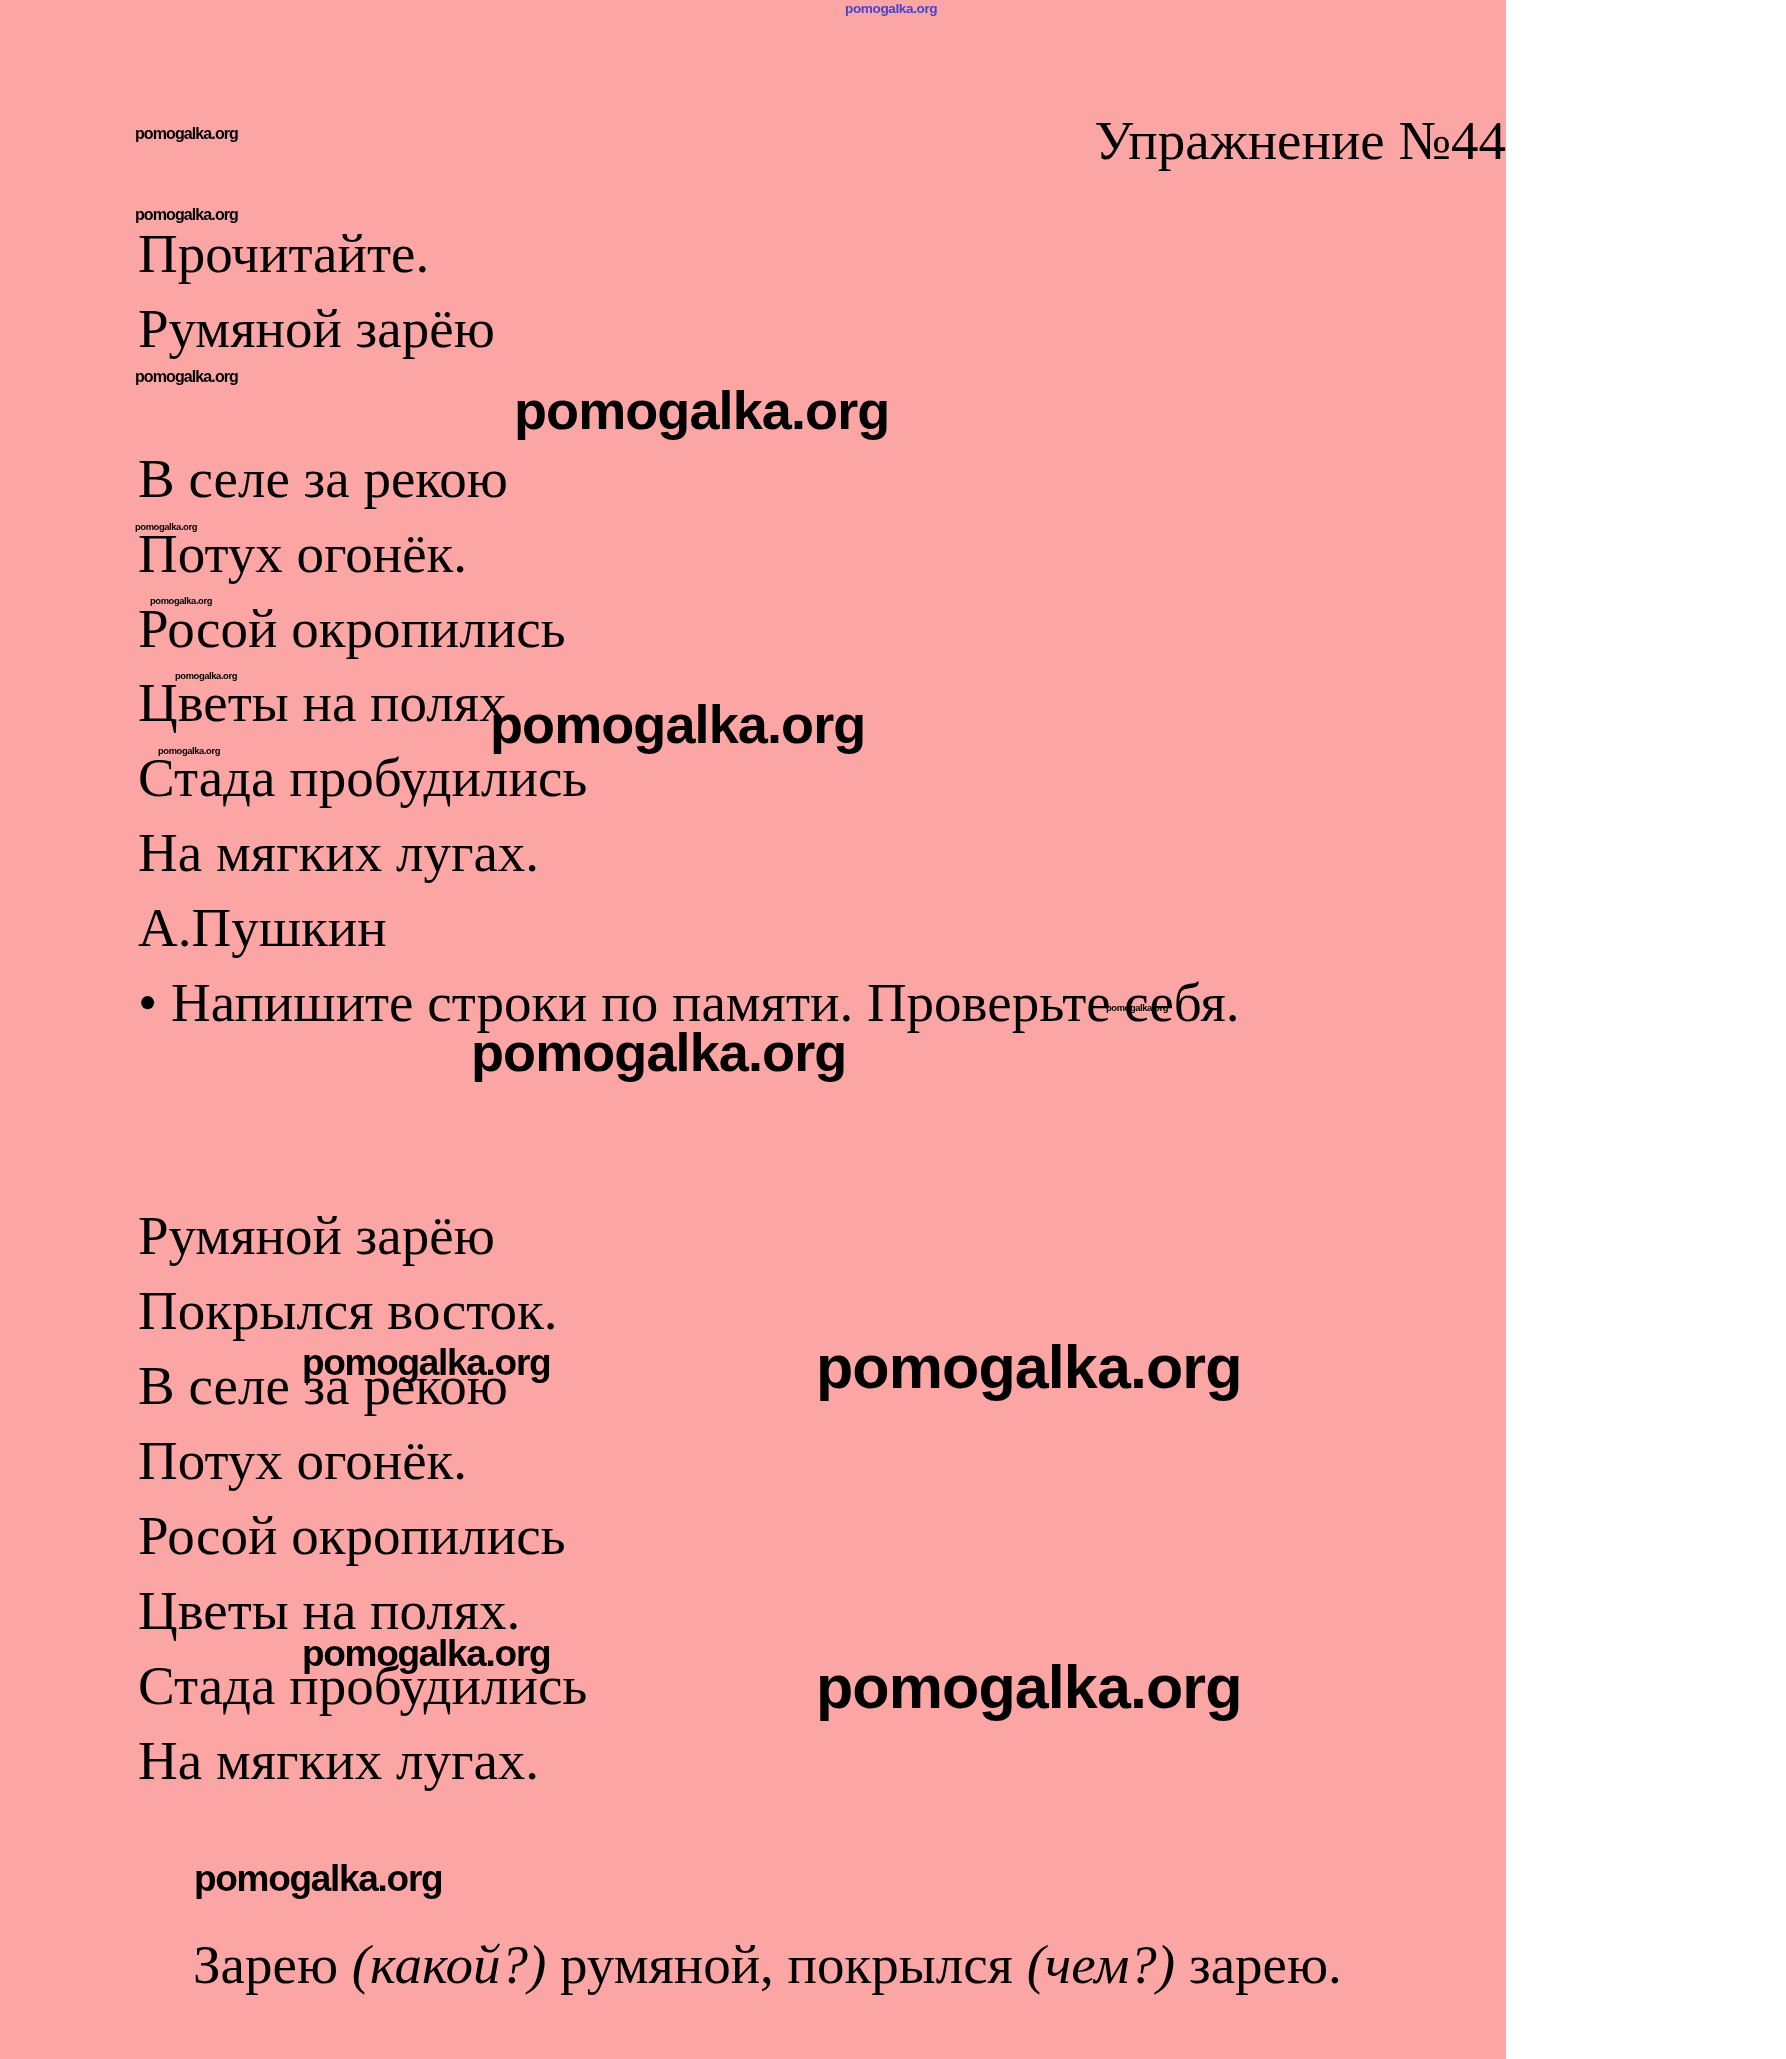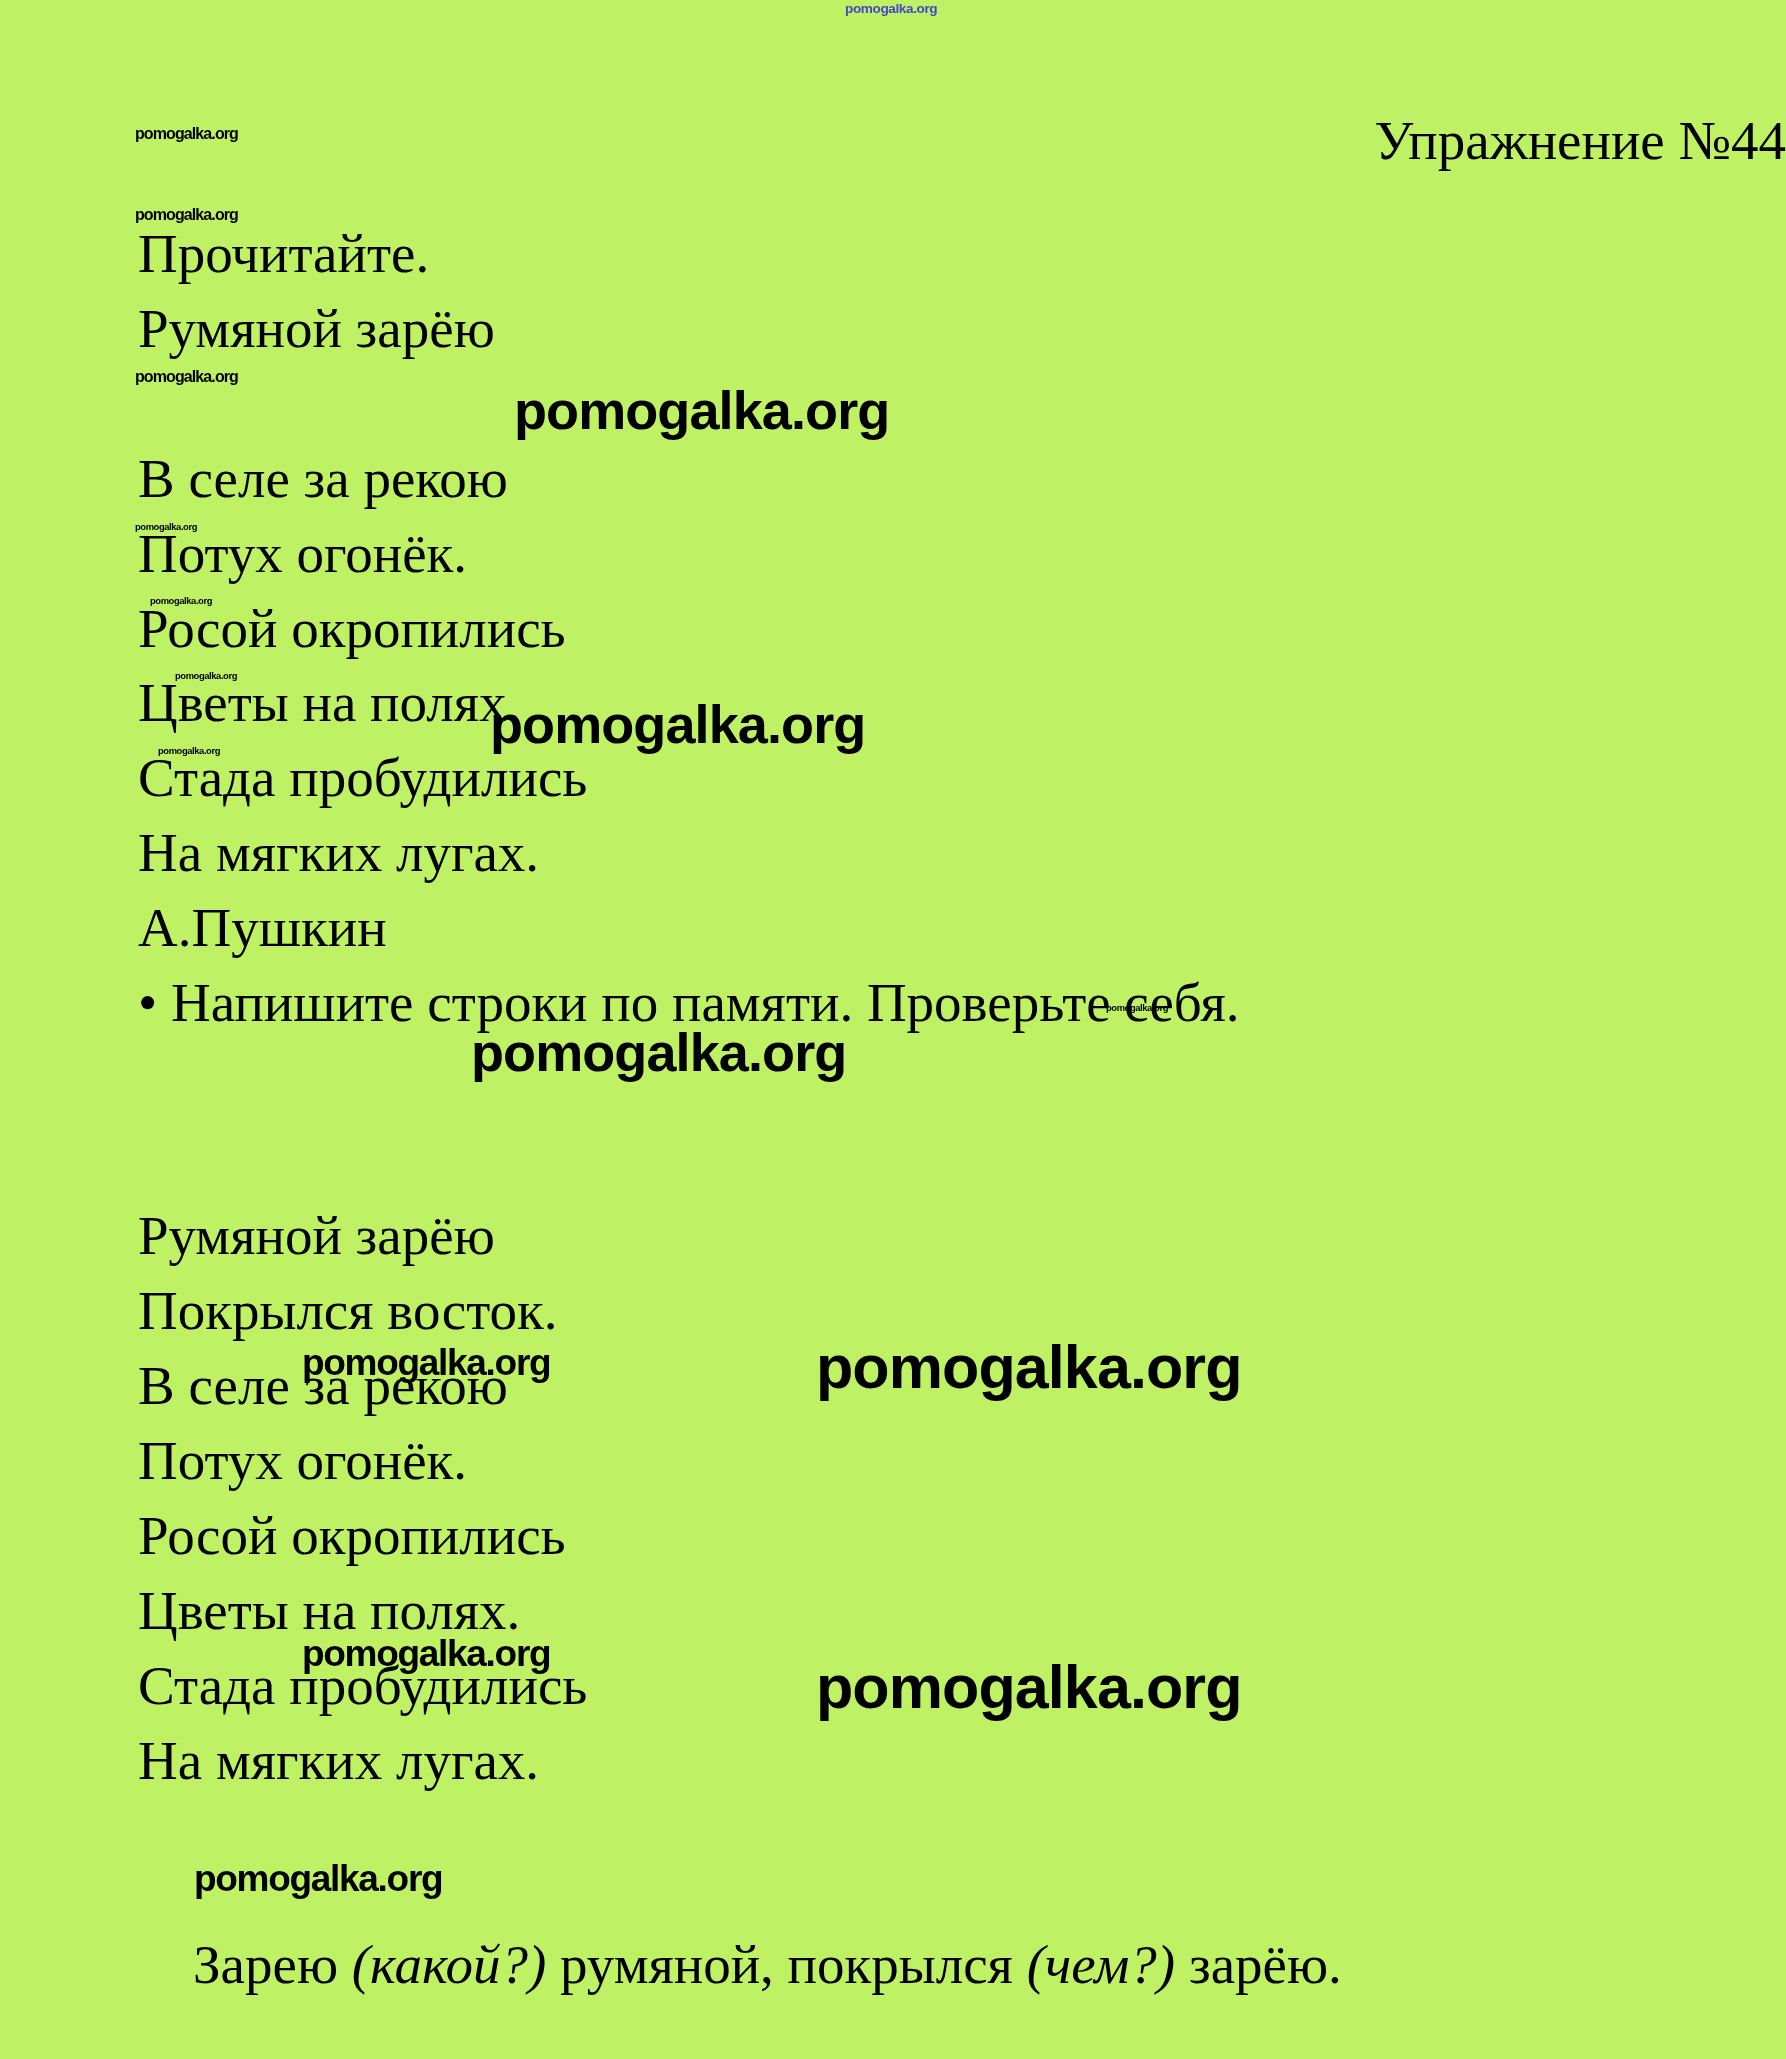--- a/index.html
+++ b/index.html
@@ -1,20 +1,20 @@
 <!DOCTYPE html>
 <html lang="ru" style="font-size:13.6px"><head>
 <meta charset="utf-8">
 <style>
   html,body{margin:0;padding:0;background:#ffffff;}
   .page{
     position:relative;
-    width:1786px;
+    width:1506px;
     height:2060px;
-    background:#bef264;
+    background:#fca5a5;
     overflow:hidden;
     font-family:"Liberation Serif", serif;
     color:#000000;
     text-decoration:underline;
   }
   .line{
     position:absolute;
     left:138px;
     font-size:55px;
     line-height:1;
@@ -100,17 +100,17 @@
   <div class="wm wm-m" style="left:302px;top:1635px;">pomogalka.org</div>
   <div class="wm wm-br" style="left:816px;top:1657px;">pomogalka.org</div>
   <div class="line" style="top:1658px;">Стада пробудились</div>
 
   <div class="line" style="top:1733px;">На мягких лугах.</div>
 
 
   <div class="wm wm-m" style="left:194px;top:1860px;">pomogalka.org</div>
 
   <div class="line analysis" style="top:1882px;">
-    <span>Зарею </span><span class="q">(какой?)</span><span> румяной, покрылся </span><span class="q">(чем?)</span><span> зарёю.</span>
+    <span>Зарею </span><span class="q">(какой?)</span><span> румяной, покрылся </span><span class="q">(чем?)</span><span> зарею.</span>
   </div>
 
 </div>
 
 
 </body></html>

